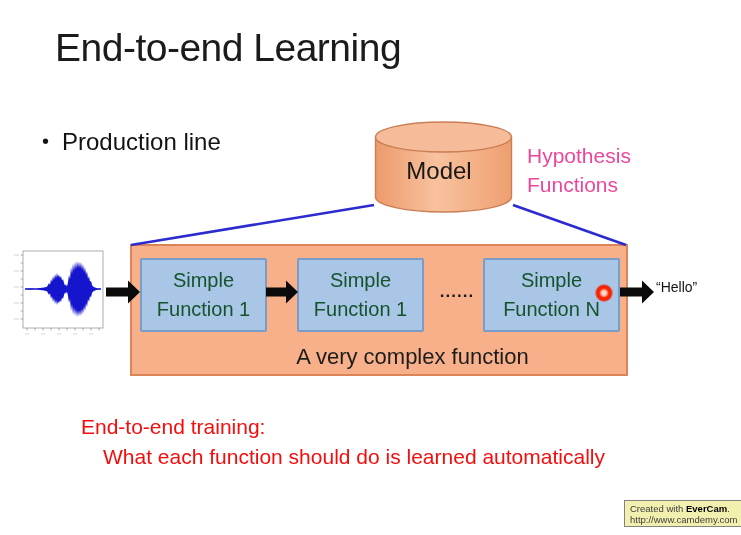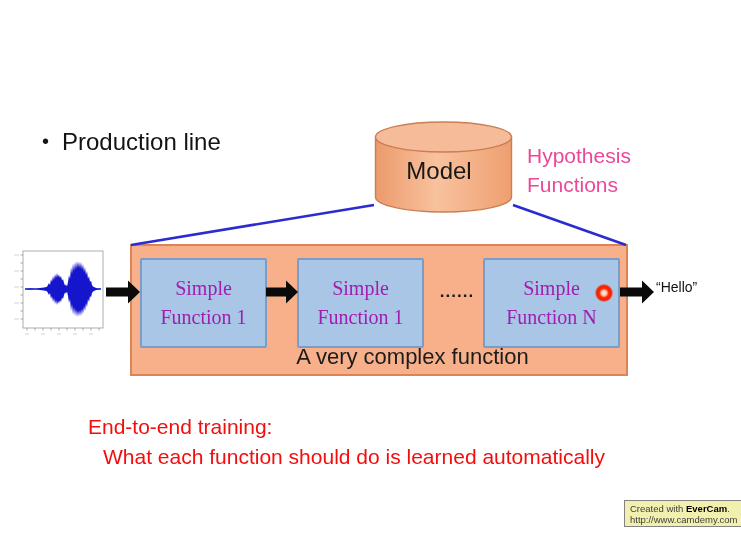--- a/index.html
+++ b/index.html
@@ -12,34 +12,34 @@
   #bullet{left:42px;top:128px;font-size:24px;color:#131313;}
   #bullet .glyph{margin-right:13px;font-size:20px;vertical-align:2px;}
   #hypothesis{left:527px;top:141px;font-size:21px;line-height:29px;color:#ec4899;}
   #model-label{left:374px;top:157px;width:130px;text-align:center;font-size:24px;color:#181818;}
   #orange-box{
     left:130px;top:244px;width:498px;height:132px;
     background:#F7B089;border:2px solid #DB8457;box-sizing:border-box;
   }
   #complex-label{left:130px;top:344px;width:565px;text-align:center;font-size:22px;color:#1c1c1c;}
   .fn-box{
-    width:127px;height:90px;background:#A9C6E6;border:2px solid #7B9CC7;border-radius:2px;
+    width:127px;height:74px;background:#A9C6E6;border:2px solid #7B9CC7;border-radius:2px;
     box-sizing:border-box;display:flex;flex-direction:column;align-items:center;justify-content:center;
-    font-size:20px;line-height:29px;color:#a21caf;text-align:center;font-family:Liberation Serif, serif;
+    font-size:20px;line-height:29px;color:#14532d;text-align:center;
   }
   #fn1{left:140px;top:258px;}
   #fn2{left:297px;top:258px;}
   #fnN{left:483px;top:258px;width:137px;}
   #dots{left:431px;top:282px;width:52px;text-align:center;font-size:17px;font-weight:bold;letter-spacing:1px;color:#1a1a1a;}
   #hello{left:656px;top:279px;font-size:14px;color:#121212;}
   #laser-dot{
     left:595px;top:284px;width:18px;height:18px;border-radius:50%;
     background:radial-gradient(circle,#ffe0d6 0%,#ffd0c4 18%,#ff2600 38%,#f42000 55%,rgba(255,40,0,0.25) 72%,rgba(255,40,0,0) 82%);
   }
-  #note1{left:88px;top:415px;font-size:21px;color:#f40d0d;}
+  #note1{left:81px;top:415px;font-size:21px;color:#f40d0d;}
   #note2{left:103px;top:445px;font-size:21px;color:#f40d0d;}
   #badge{
     left:624px;top:500px;width:132px;height:27px;background:#F2F0AE;border:1px solid #828282;
     box-sizing:border-box;padding:2px 5px;font-size:9.5px;line-height:11px;color:#3d3d3d;white-space:nowrap;
   }
   #badge b{color:#000;}
   svg{display:block;}
   .noptr{pointer-events:none;}
 </style>
 </head>
@@ -135,20 +135,21 @@
     <path d="M1.5,16 L1.5,76 A68,15 0 0 0 137.5,76 L137.5,16 Z" fill="url(#cylgrad)" stroke="#C97E54" stroke-width="1.4"></path>
     <ellipse cx="69.5" cy="16" rx="68" ry="15" fill="#F6BC99" stroke="#C97E54" stroke-width="1.4"></ellipse>
   </svg>
   <div class="abs" id="model-label">Model</div>
 
   <div class="abs" id="hypothesis">
     <div>Hypothesis</div>
     <div>Functions</div>
   </div>
 
+  <div class="abs" id="title">End-to-end Learning</div>
   <div class="abs" id="bullet">
     <span class="glyph">•</span><span>Production line</span>
   </div>
 
   <div class="abs" id="hello">“Hello”</div>
   <div class="abs" id="laser-dot"></div>
 
   <div class="abs" id="note1">End-to-end training:</div>
   <div class="abs" id="note2">What each function should do is learned automatically</div>
 

